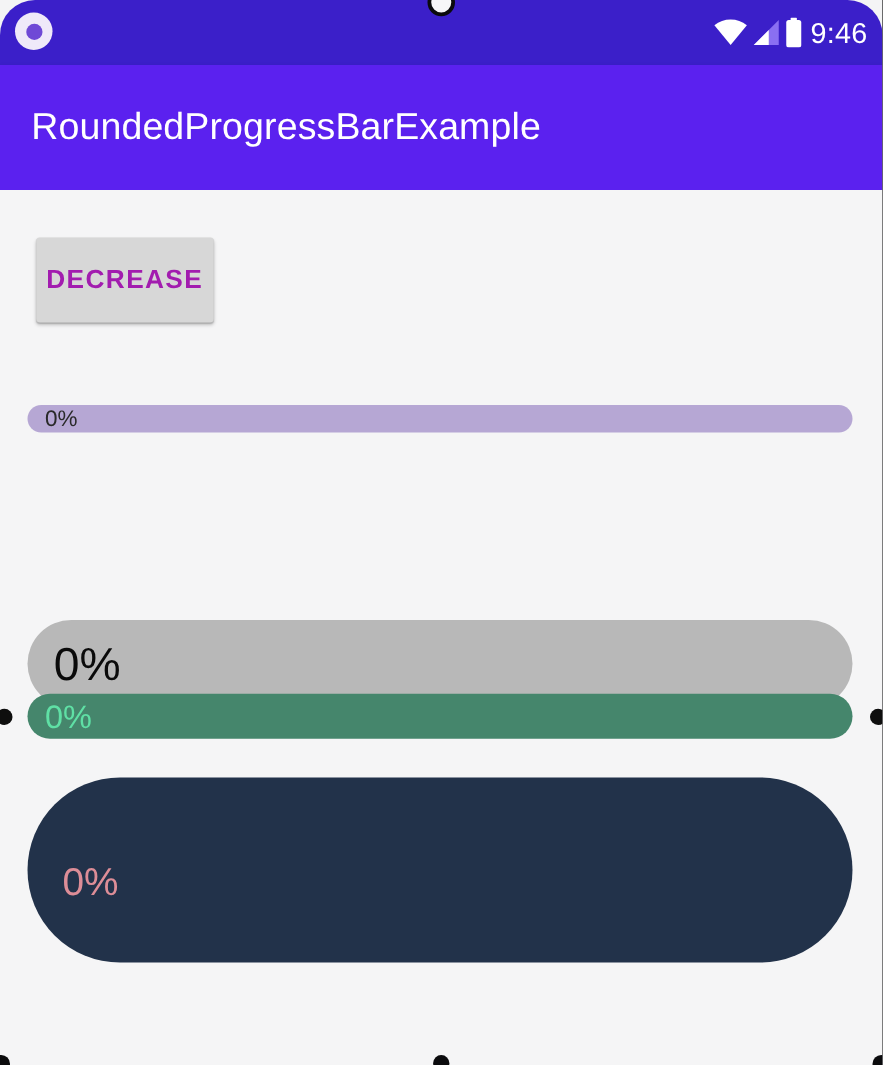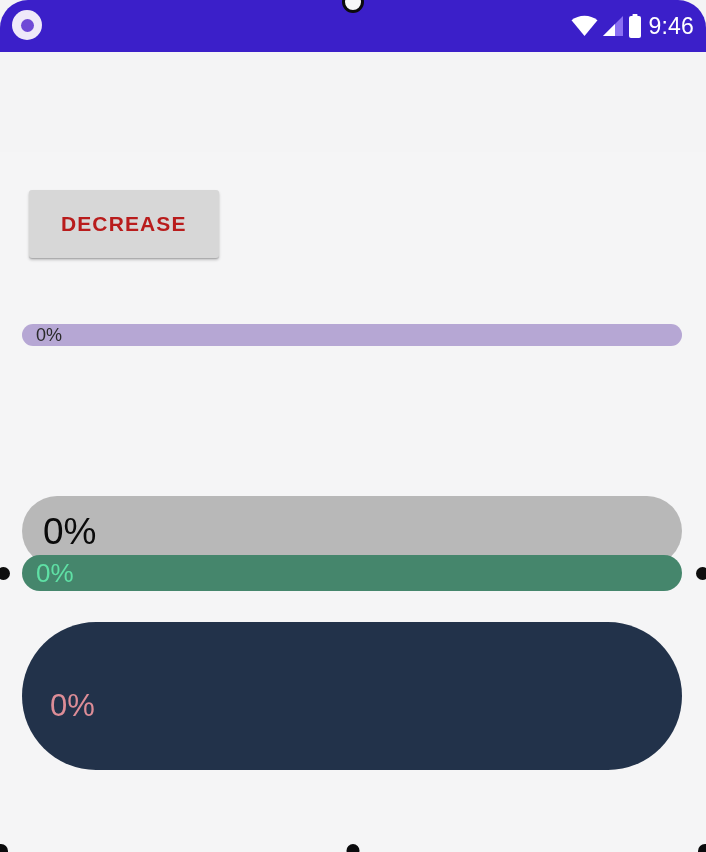--- a/index.html
+++ b/index.html
@@ -119,28 +119,28 @@
     height: 70px;
   }
 
   .mat-button {
     position: absolute;
     top: 0;
     height: 68px;
     background: #d7d7d7;
     border: none;
     border-radius: 3px;
-    color: #b91c1c;
+    color: #a21caf;
     font-family: "Liberation Sans", sans-serif;
     font-size: 21px;
     font-weight: 700;
     letter-spacing: 1.1px;
     box-shadow: 0 2px 3px rgba(0,0,0,0.22), 0 1px 1px rgba(0,0,0,0.14);
     cursor: pointer;
-    padding: 0 32px;
+    padding: 0 8px;
   }
   #decrease-button { left: 29px; }
   #increase-button { right: 22px; }
 
   
   .progress-bar {
     position: absolute;
     display: flex;
     overflow: hidden;
   }
@@ -262,20 +262,23 @@
         <rect x="4.5" y="0" width="5" height="2.5" rx="0.8" fill="#ffffff"></rect>
         <rect x="1" y="2" width="12" height="22" rx="2" fill="#ffffff"></rect>
       </svg>
 
       <span id="status-time">9:46</span>
     </div>
 
     <div id="status-notch"></div>
   </div>
 
+  <div id="app-bar">
+    <span id="app-bar-title">RoundedProgressBarExample</span>
+  </div>
 
   <div id="content">
 
     <div id="button-row">
       <button class="mat-button" id="decrease-button">DECREASE</button>
     </div>
 
     <div class="progress-bar" id="progress-bar-1">
       <span class="progress-label">0%</span>
     </div>

